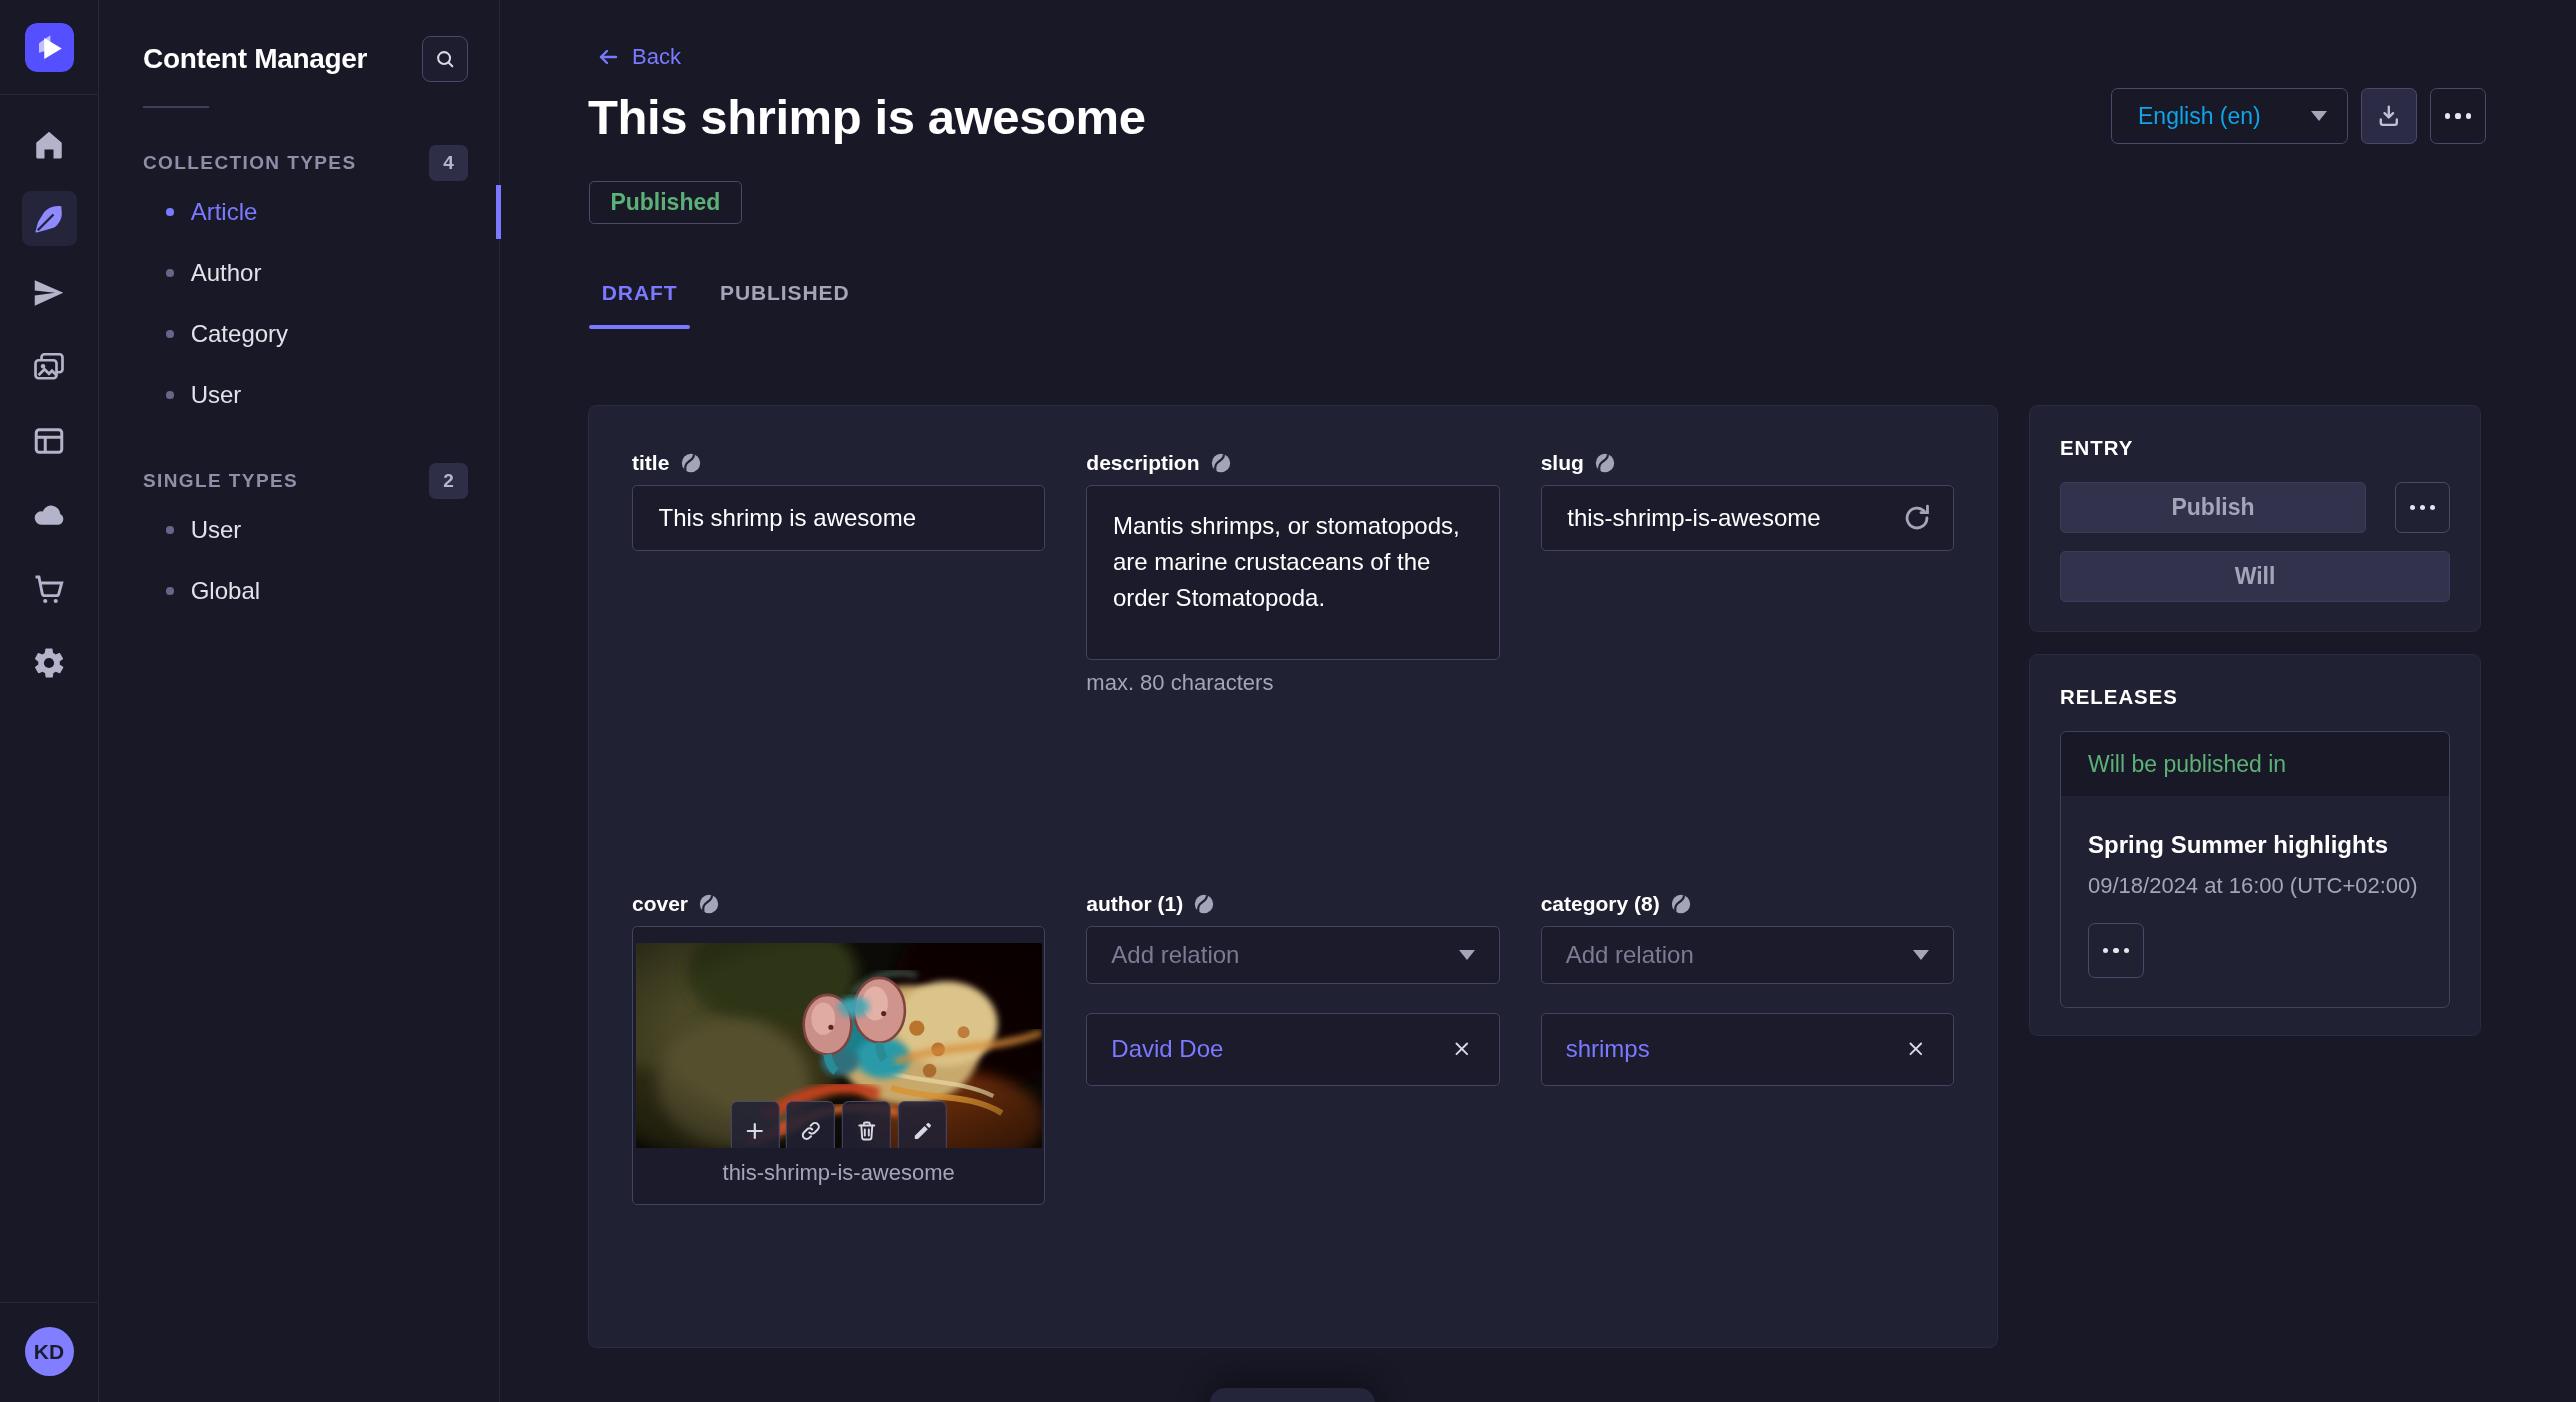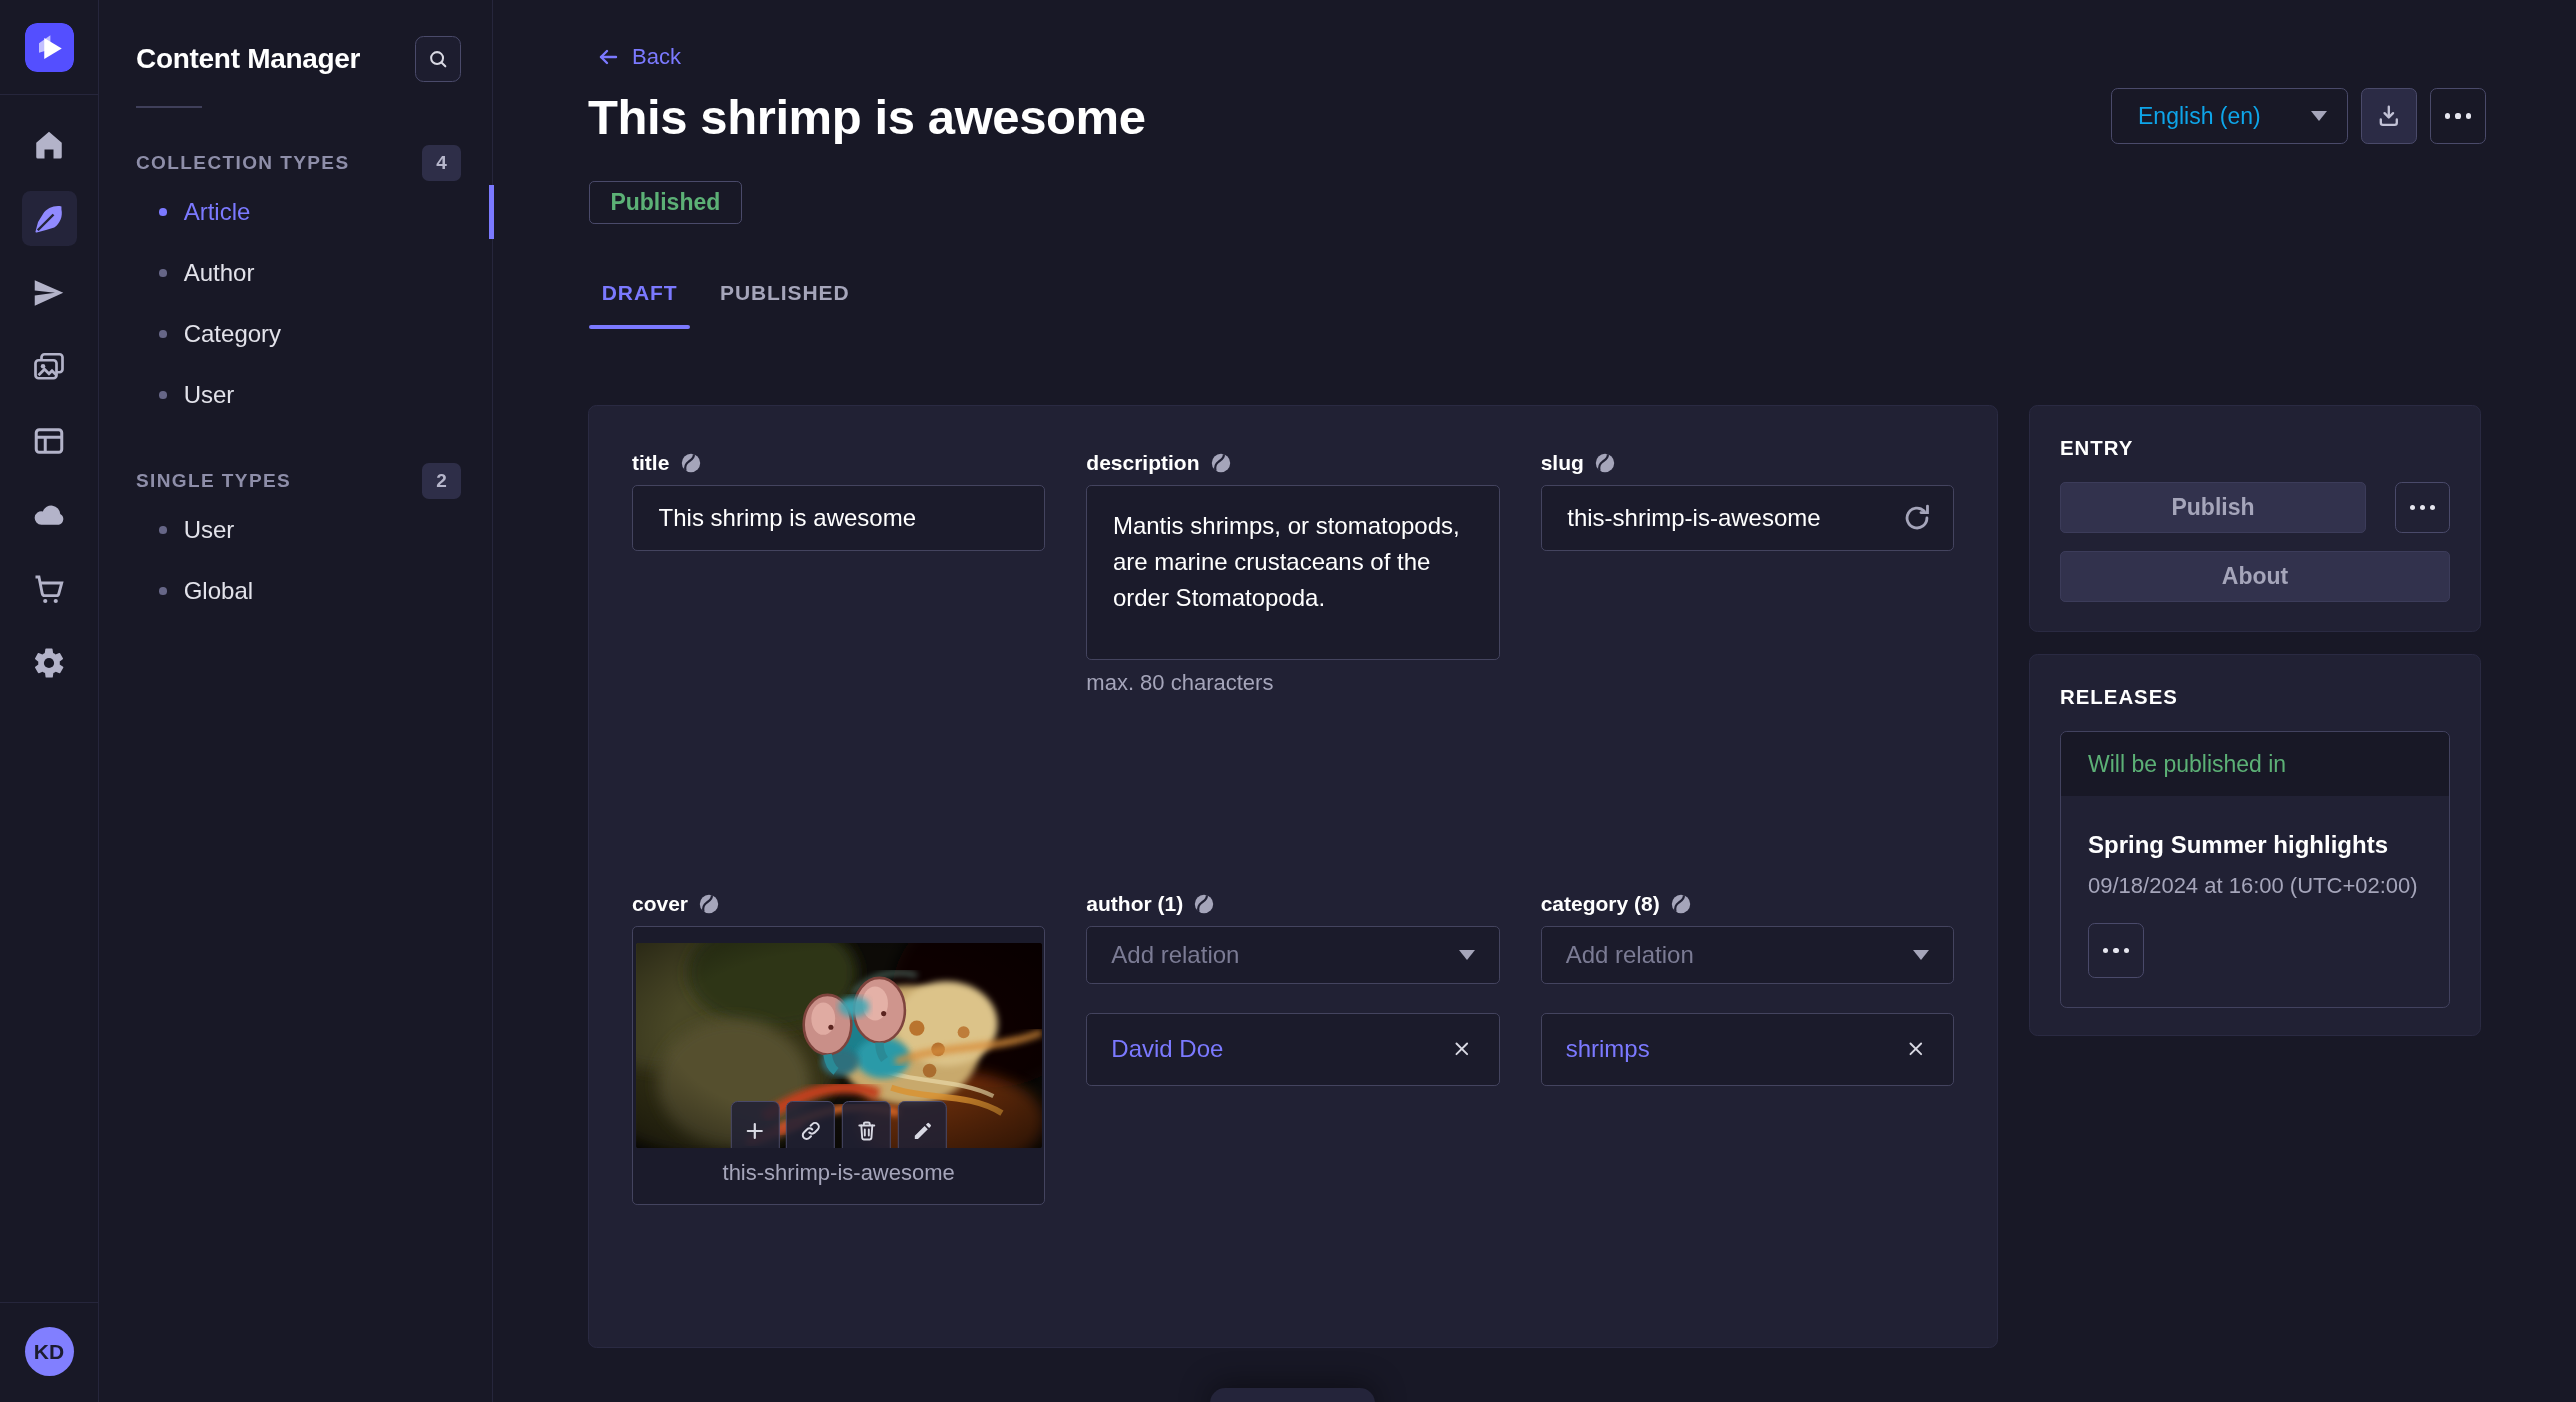--- a/index.html
+++ b/index.html
@@ -16,21 +16,21 @@
   .rail-logo { width:49px; height:49px; border-radius:12px; overflow:hidden; cursor:pointer; }
   .rail-icons { display:flex; flex-direction:column; gap:19px; margin-top:22px; }
   .rail-btn { width:55px; height:55px; border-radius:8.5px; display:flex; align-items:center; justify-content:center; cursor:pointer; }
   .rail-btn svg { width:36px; height:36px; }
   .rail-btn.active { background:#24243a; }
   .rail-bottom { margin-top:auto; width:99px; border-top:1.7px solid #26263c;
           display:flex; justify-content:center; padding:24px 0 25.6px; }
   .avatar { width:49px; height:49px; border-radius:50%; background:#817fff; color:#1c1c30;
           font-size:21px; font-weight:700; display:flex; align-items:center; justify-content:center; cursor:pointer; }
   
-  .subnav { position:absolute; left:99px; top:0; width:394px; height:1402px; border-right:1.7px solid #26263c; }
+  .subnav { position:absolute; left:106px; top:0; width:394px; height:1402px; border-right:1.7px solid #26263c; }
   .subnav-head { display:flex; align-items:center; justify-content:space-between; padding:36px 31px 0 37px; }
   .subnav-title { font-size:28px; font-weight:700; letter-spacing:-0.3px; }
   .search-btn { width:46px; height:46px; border:0.9px solid #4a4a6a; border-radius:8.5px; background:#1d1d2f;
           display:flex; align-items:center; justify-content:center; cursor:pointer; }
   .subnav-divider { width:66px; height:1.7px; background:#3f3f5a; margin:24px 0 0 37px; }
   .section { margin-top:37px; }
   .section-head { display:flex; align-items:center; justify-content:space-between; padding:0 31px 0 37px; height:37px; }
   .section-label { font-size:19px; font-weight:700; letter-spacing:1.4px; color:#8e8ea9; }
   .count-badge { min-width:39px; height:36px; padding:0 10.2px; background:#2e2e48; border-radius:6.8px;
           color:#b6b6cb; font-size:19px; font-weight:600; display:flex; align-items:center; justify-content:center; }
@@ -453,21 +453,21 @@
   <div class="publish-row">
     <button class="btn publish-btn">Publish</button>
     <div class="entry-more">
       <span class="dots">
           <i></i>
           <i></i>
           <i></i>
         </span>
     </div>
   </div>
-  <button class="btn save-btn">About</button>
+  <button class="btn save-btn">Will</button>
 </aside>
 
 <aside class="side-panel releases-panel">
   <div class="panel-heading">RELEASES</div>
   <div class="release-card">
     <div class="release-head">Will be published in</div>
     <div class="release-body">
       <div class="release-name">Spring Summer highlights</div>
       <div class="release-date">09/18/2024 at 16:00 (UTC+02:00)</div>
       <div class="release-more">

